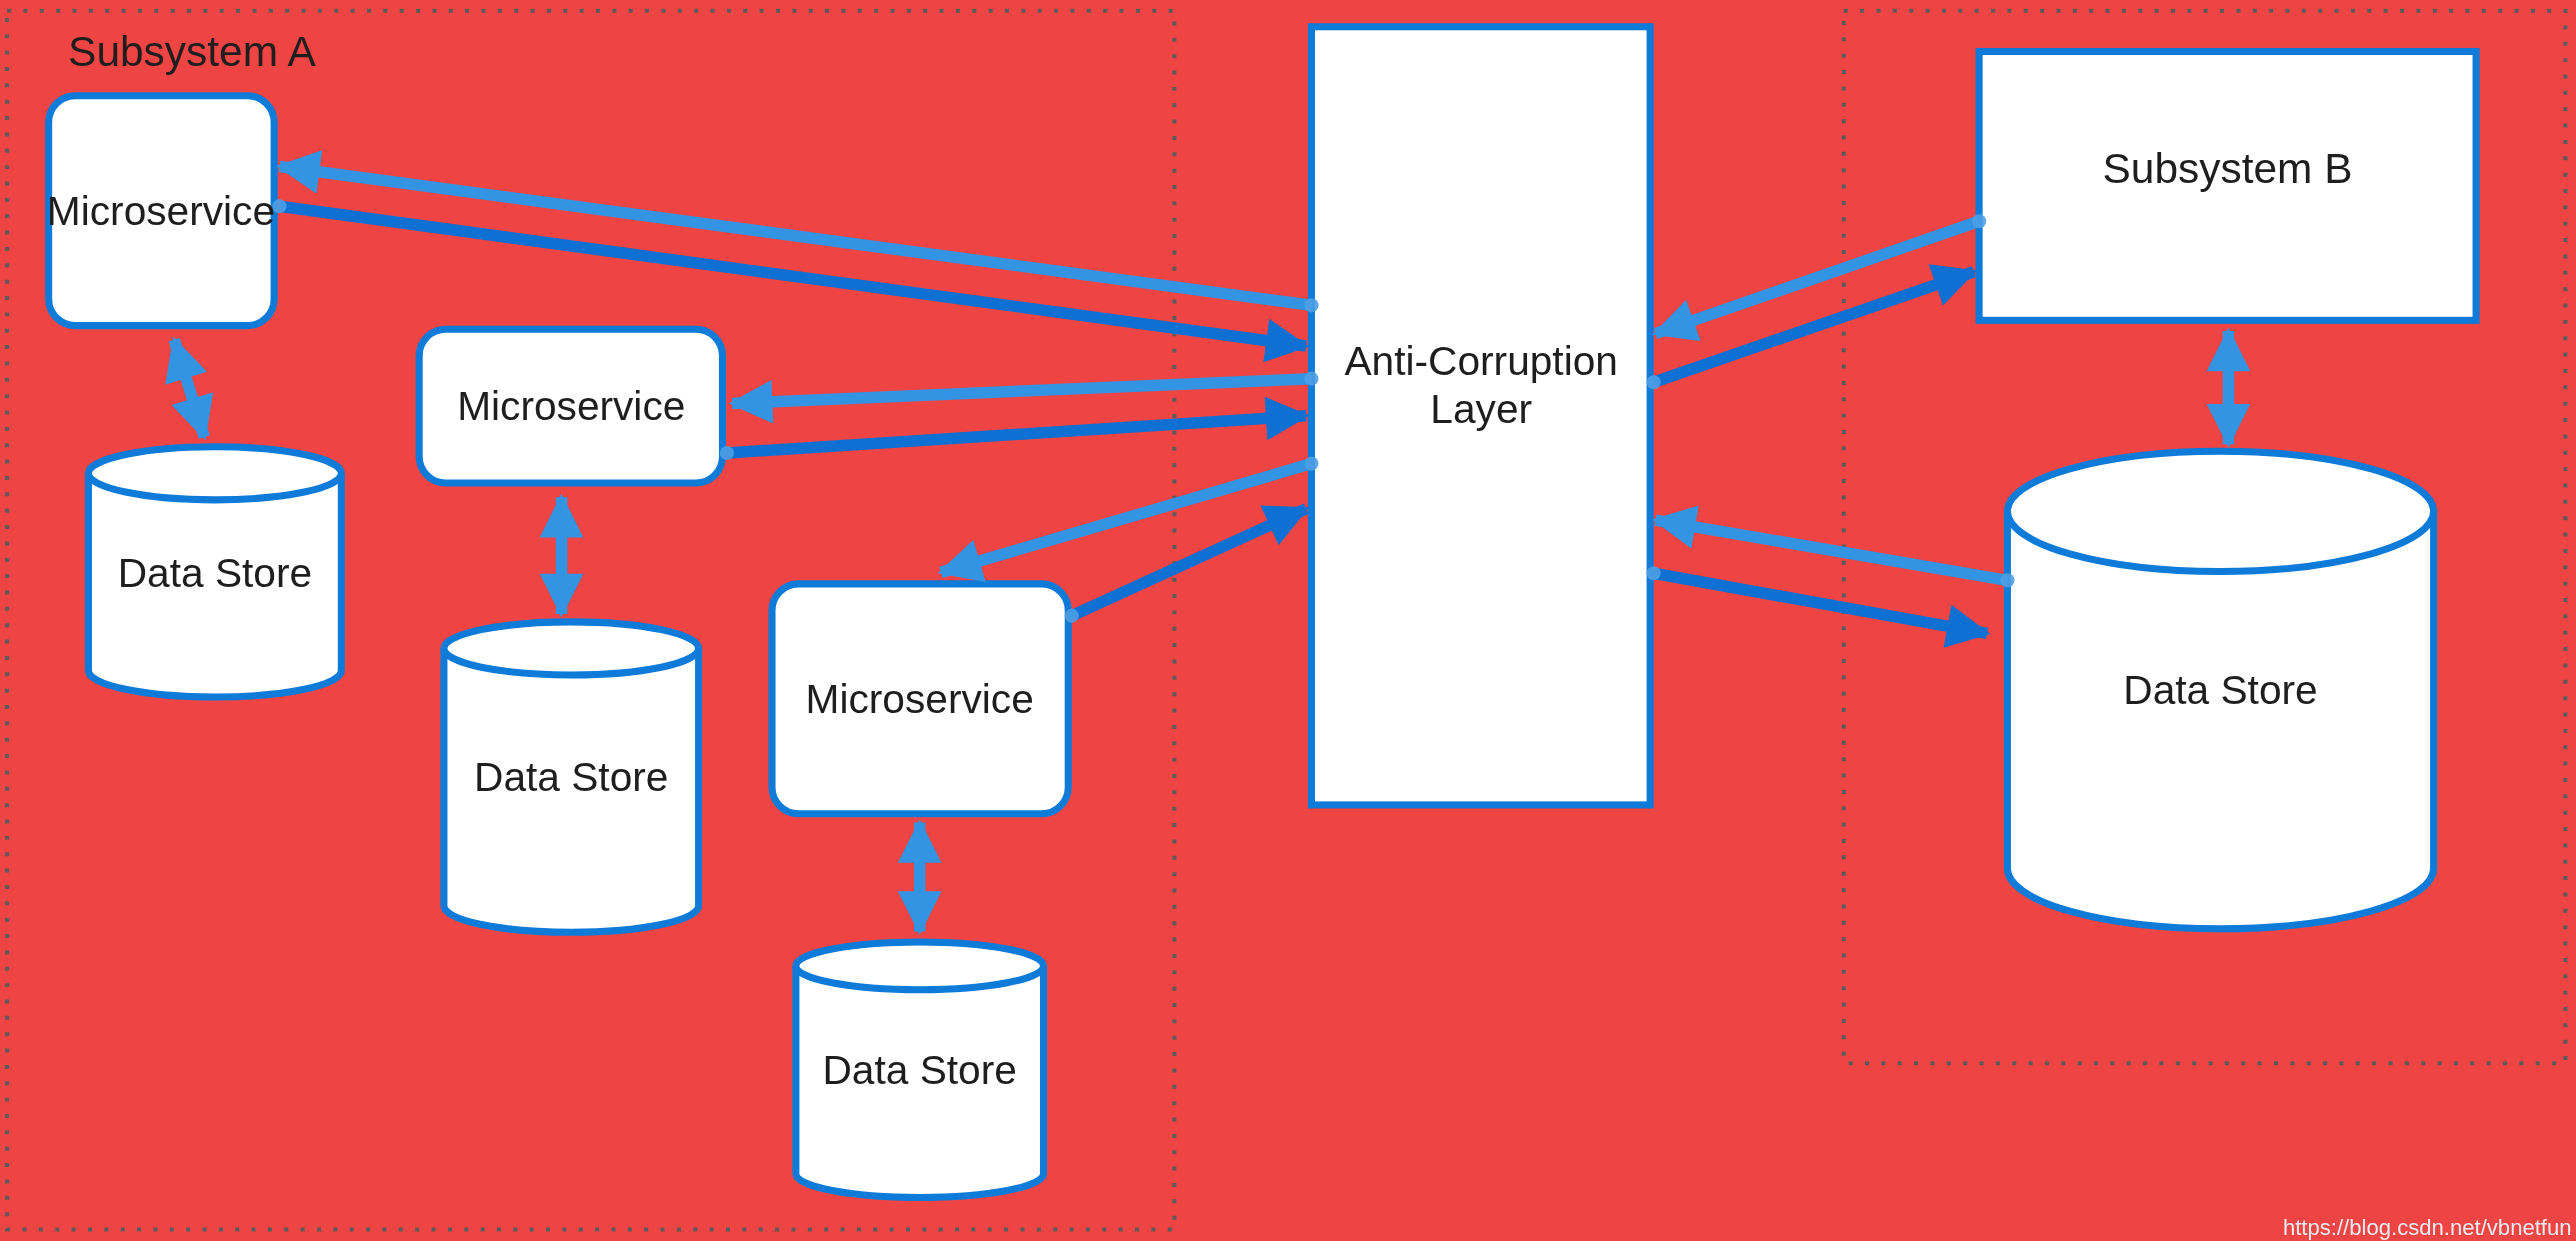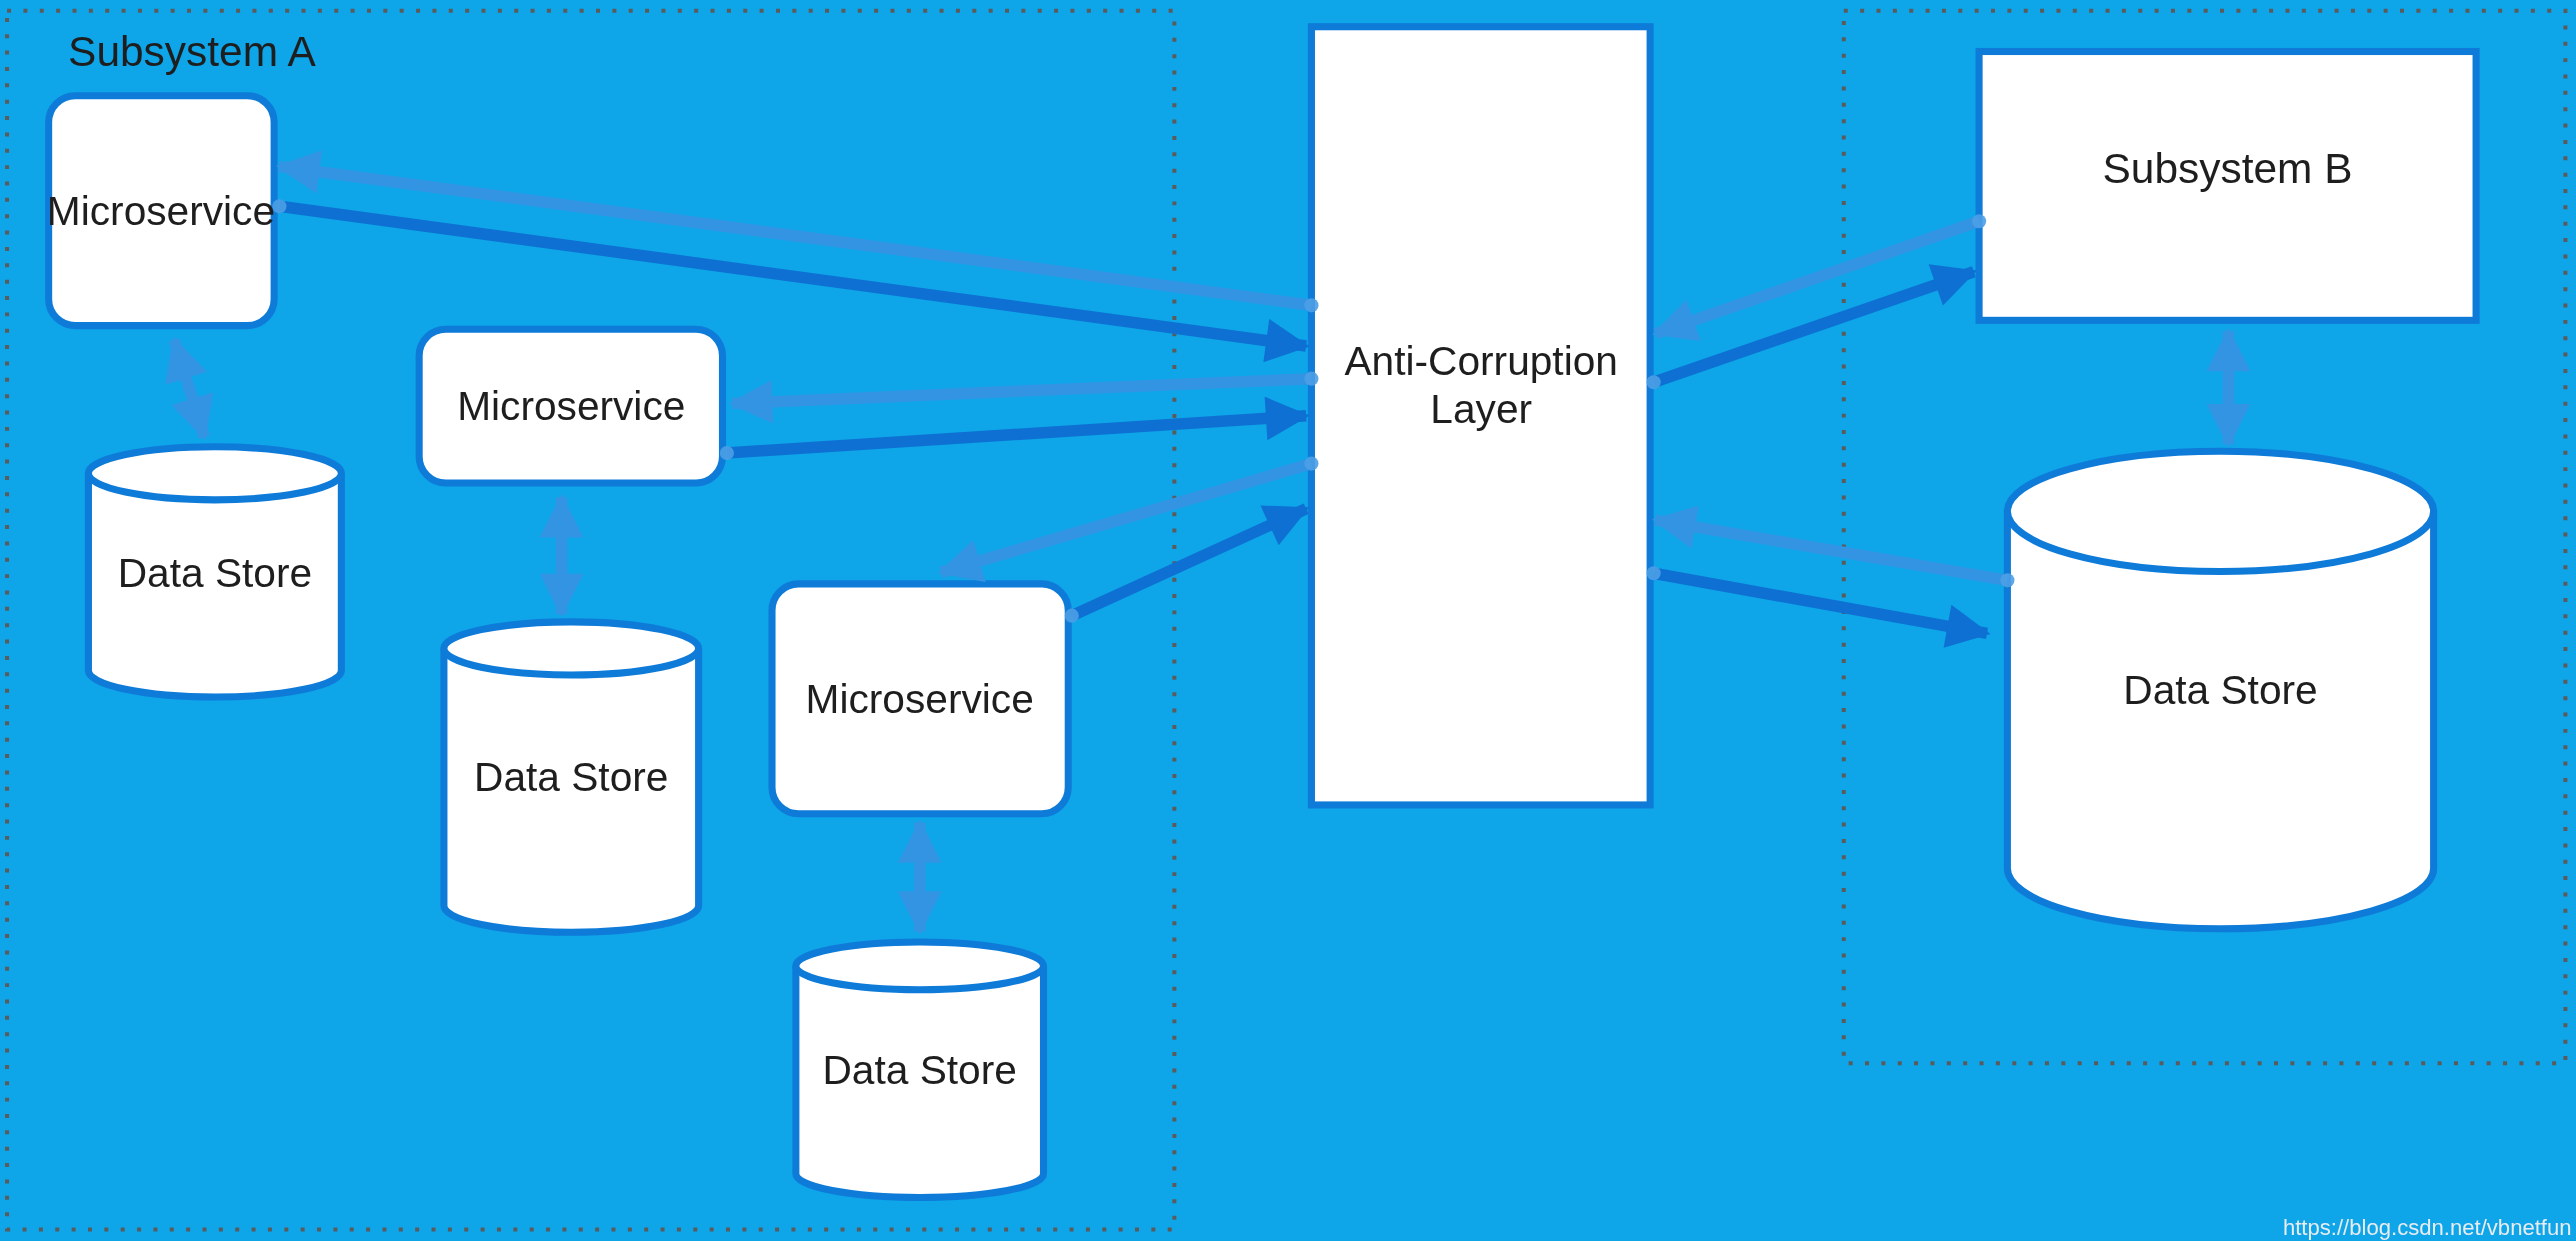--- a/index.html
+++ b/index.html
@@ -8,21 +8,21 @@
     background: #ffffff;
     width: 2576px;
     height: 1242px;
     overflow: hidden;
     font-family: "Liberation Sans", sans-serif;
   }
   #diagram-wrap {
     position: relative;
     width: 2576px;
     height: 1242px;
-    background: #0ea5e9;
+    background: #ef4444;
   }
   svg { display: block; }
 
   .dotted-region {
     fill: none;
     stroke: #5B5B5B;
     stroke-width: 4.5;
     stroke-dasharray: 4.5 14;
   }
   .shape {

